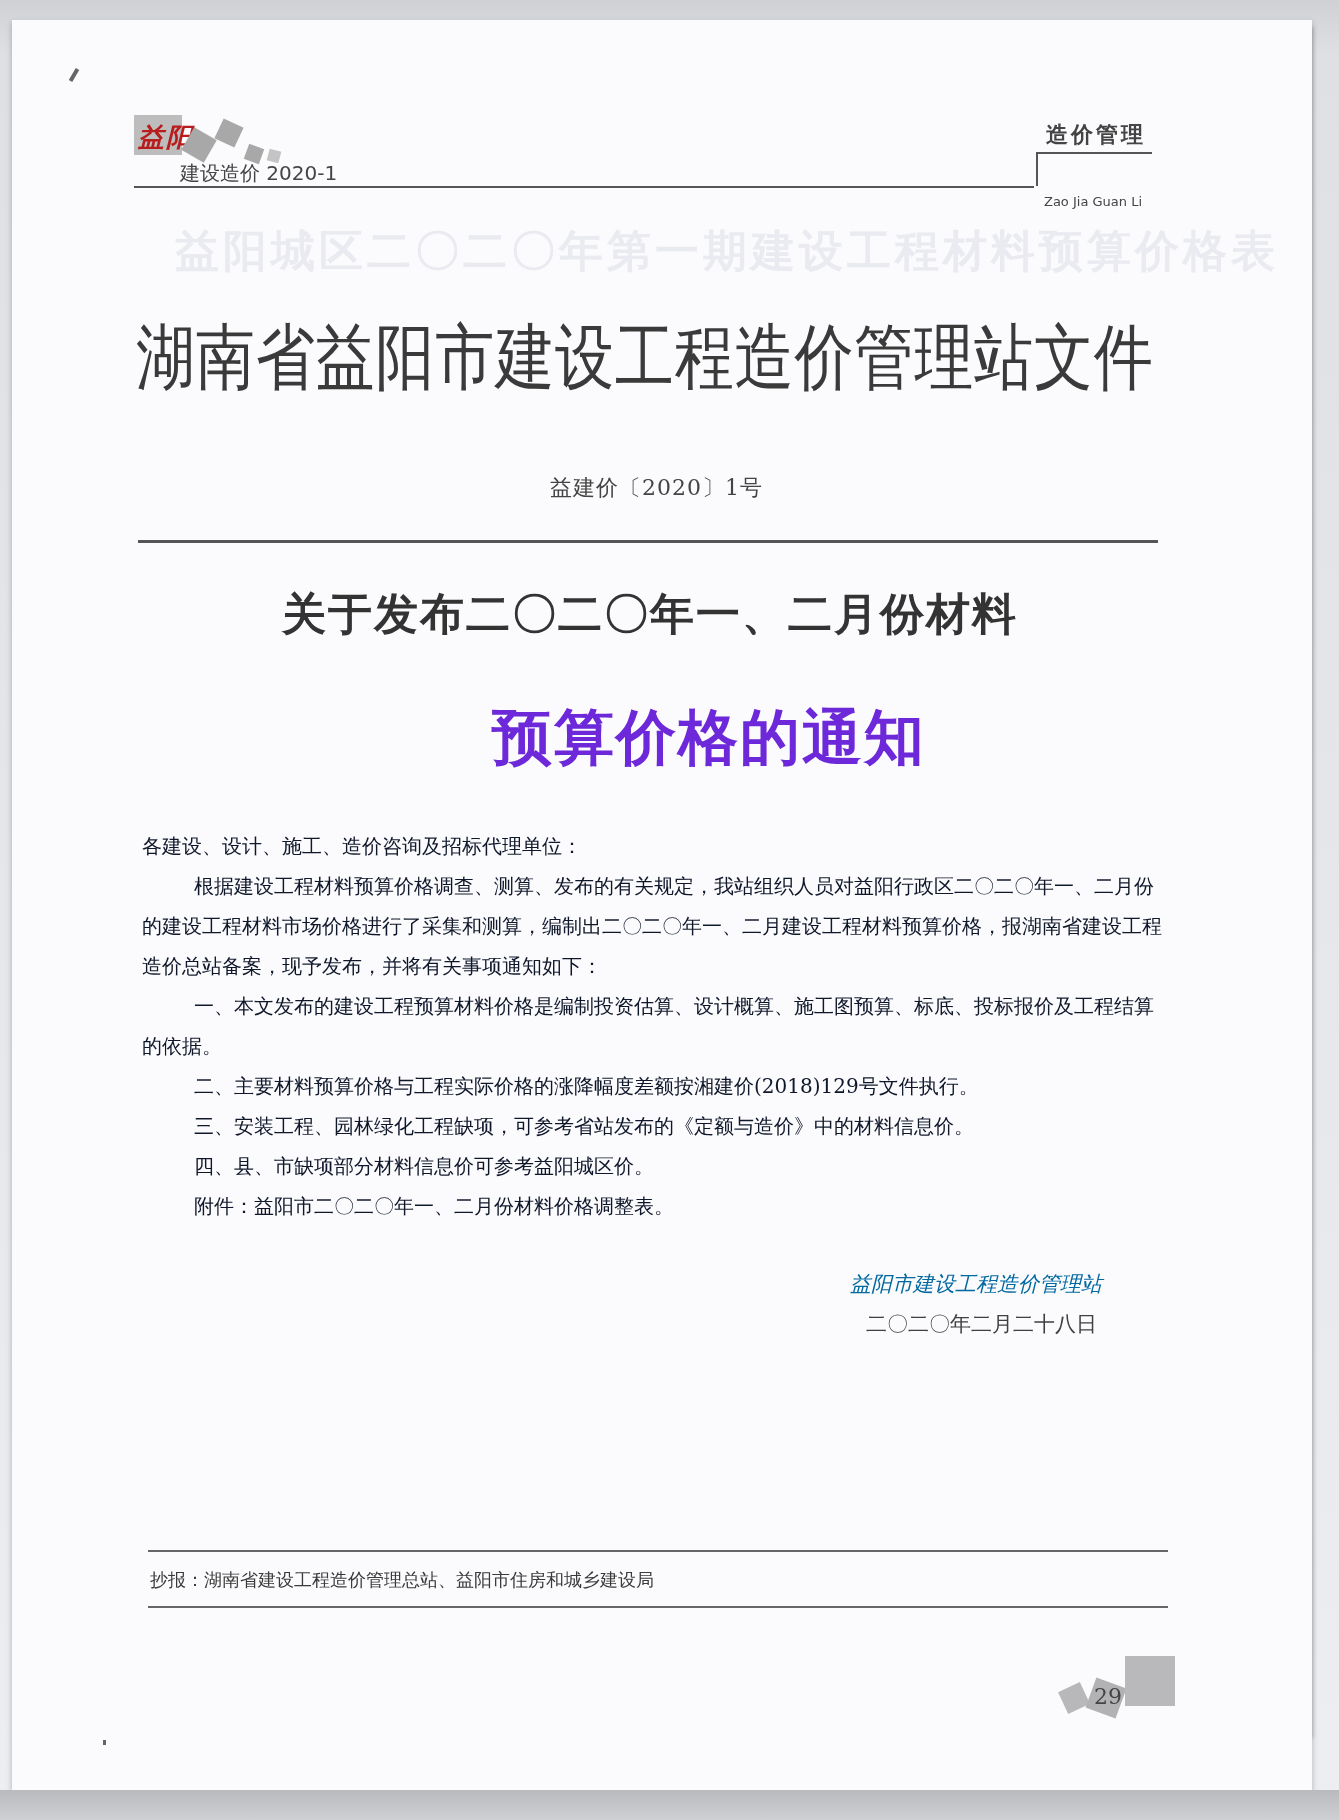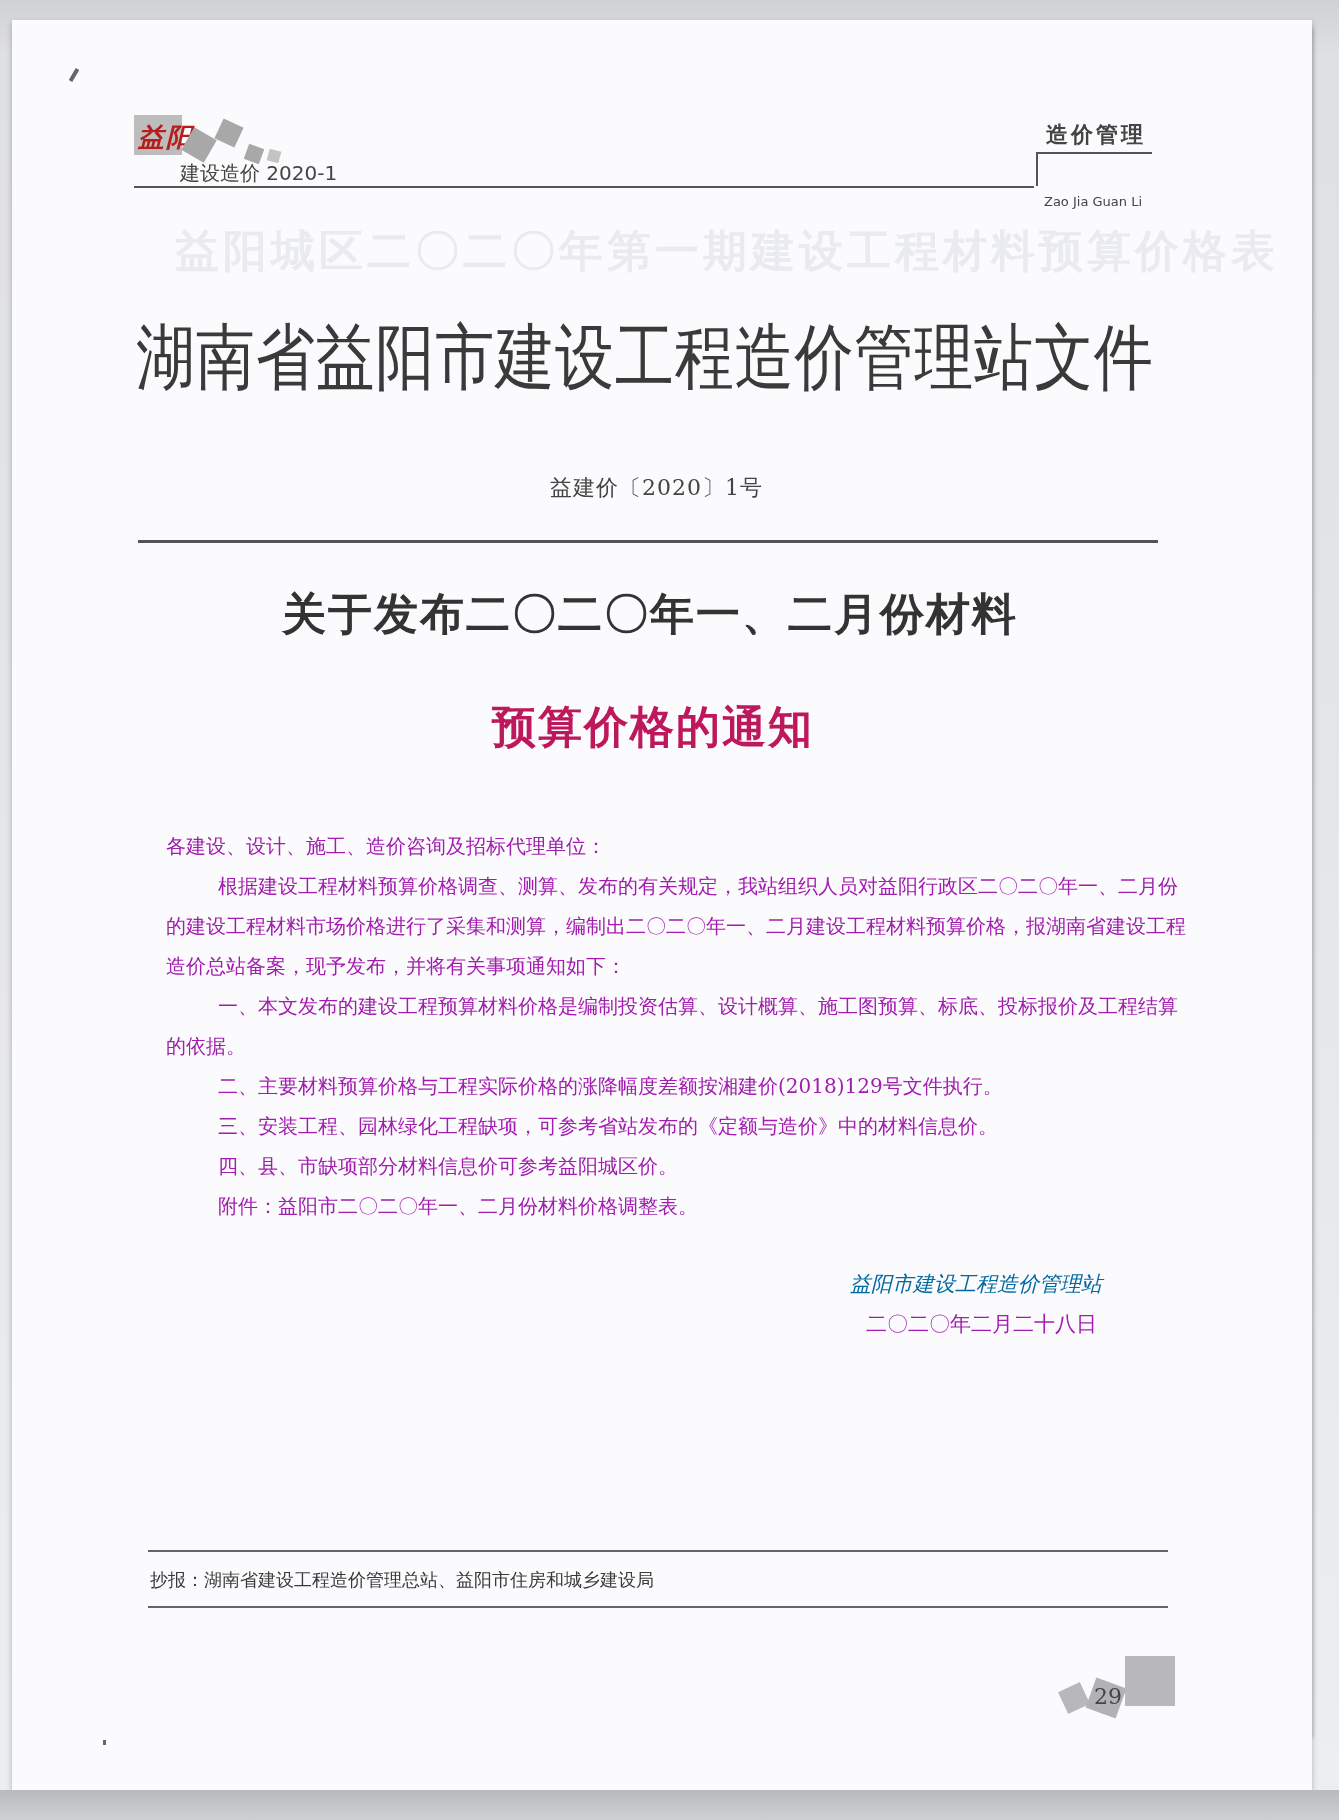--- a/index.html
+++ b/index.html
@@ -32,28 +32,28 @@
   .hdr-right-vert { left:1036px; top:152px; width:2px; height:34px; background:#555; }
   .hdr-right-pinyin { left:1044px; top:166px; font-family:"DejaVu Sans", sans-serif; font-size:13px; color:#444;margin-top:28px; }
   .ghost-title { left:175px; top:222px; font-size:44px; color:#e9ebf0; font-weight:bold; letter-spacing:4px; }
 
   
   .main-title { left:136px; top:310px; font-size:72px; color:#3a3a3a; letter-spacing:1px;
     font-family:"DejaVu Sans", sans-serif; font-weight:normal; transform:scaleX(0.82); transform-origin:left top; white-space:nowrap; }
   .doc-no { left:550px; top:473px; font-size:22px; color:#444; letter-spacing:1px; }
   .red-line { left:138px; top:540px; width:1020px; height:3px; background:#555; }
   .notice-title-1 { left:282px; top:585px; font-size:44px; font-weight:bold; color:#333; letter-spacing:2px; }
-  .notice-title-2 { left:492px; top:698px; font-size:44px; font-weight:bold; color:#be185d; letter-spacing:2px;font-family:Liberation Mono, monospace; }
+  .notice-title-2 { left:492px; top:698px; font-size:60px; font-weight:bold; color:#6d28d9; letter-spacing:2px;font-family:Liberation Mono, monospace; }
 
-  .body-text { left:142px; width:1025px; font-size:20px; line-height:40px; color:#a21caf;margin-left:24px; }
+  .body-text { left:142px; width:1025px; font-size:20px; line-height:40px; color:#0f172a; }
   .para { margin:0; }
   .indent { text-indent:52px; }
 
   .sign-org { left:850px; top:1270px; font-size:21px; color:#0369a1;font-style:italic; }
-  .sign-date { left:866px; top:1310px; font-size:21px; color:#a21caf; }
+  .sign-date { left:866px; top:1310px; font-size:21px; color:#404040; }
 
   .cc-line-top { left:148px; top:1550px; width:1020px; height:2px; background:#666; }
   .cc-text { left:150px; top:1568px; font-size:18px; color:#3a3a3a; }
   .cc-line-bottom { left:148px; top:1606px; width:1020px; height:2px; background:#666; }
 
   .pg-sq-big { left:1125px; top:1656px; width:50px; height:50px; background:#b9b9bb; }
   .pg-sq-mid { left:1090px; top:1682px; width:32px; height:32px; background:#b2b2b4; transform:rotate(20deg); }
   .pg-sq-small { left:1062px; top:1686px; width:24px; height:24px; background:#b8b8ba; transform:rotate(-25deg); }
   .page-number { left:1094px; top:1684px; font-size:22px; color:#444; }
   .speck { left:72px; top:68px; width:4px; height:14px; background:#666; transform:rotate(30deg); }

